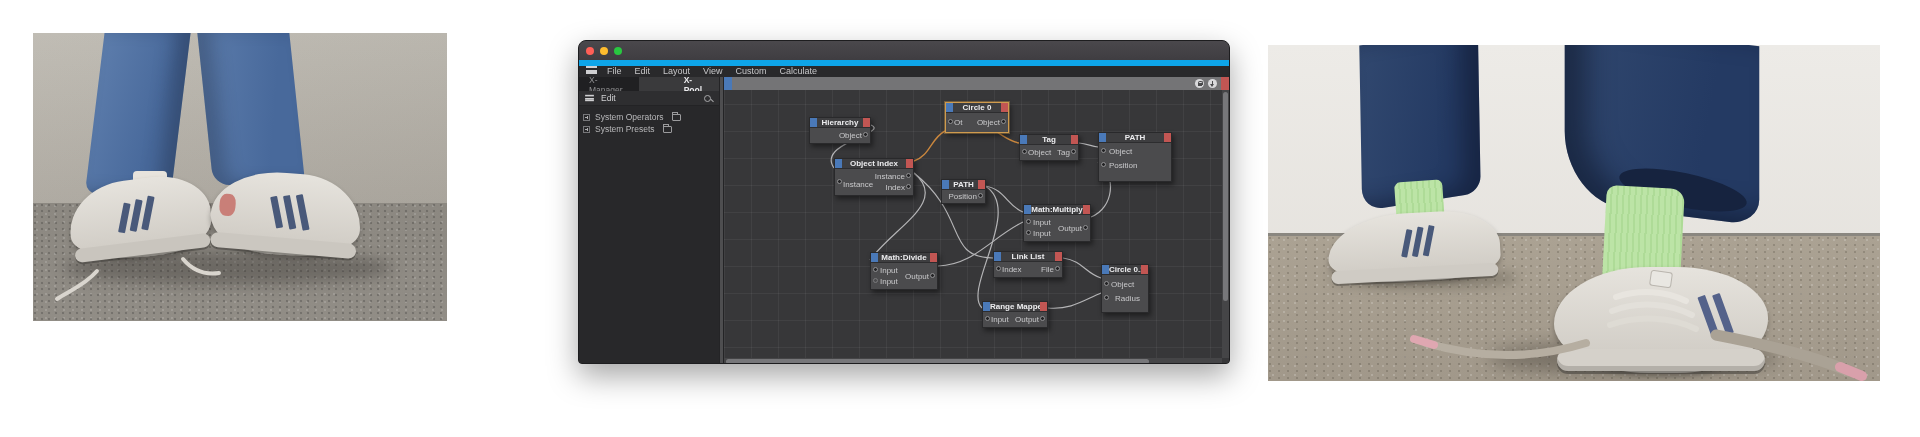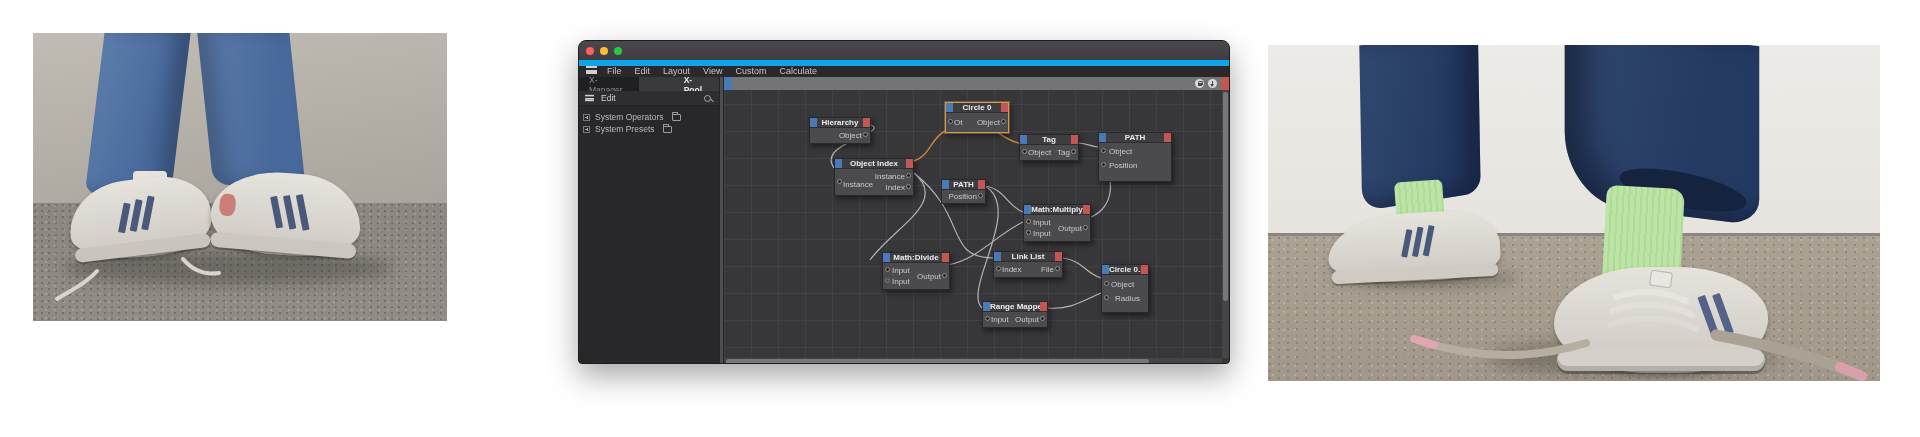--- a/index.html
+++ b/index.html
@@ -299,21 +299,21 @@
             </div>
             <div class="prow" style="justify-content:flex-start; padding-left:9px;">
               <span class="port pin"></span>
               <span class="lab">Input</span>
             </div>
             <span class="sideout">Output</span>
             <span class="port pout" style="top:50%;"></span>
           </div>
         </div>
 
-        <div class="node" style="left:158px; top:166px; width:68px;">
+        <div class="node" style="left:146px; top:166px; width:68px;">
           <div class="ntitle">
             <span class="cap blue"></span>
             <span class="ntext">Math:Divide</span>
             <span class="cap red"></span>
           </div>
           <div class="nbody">
             <div class="prow" style="justify-content:flex-start; padding-left:9px;">
               <span class="port pin"></span>
               <span class="lab">Input</span>
             </div>

